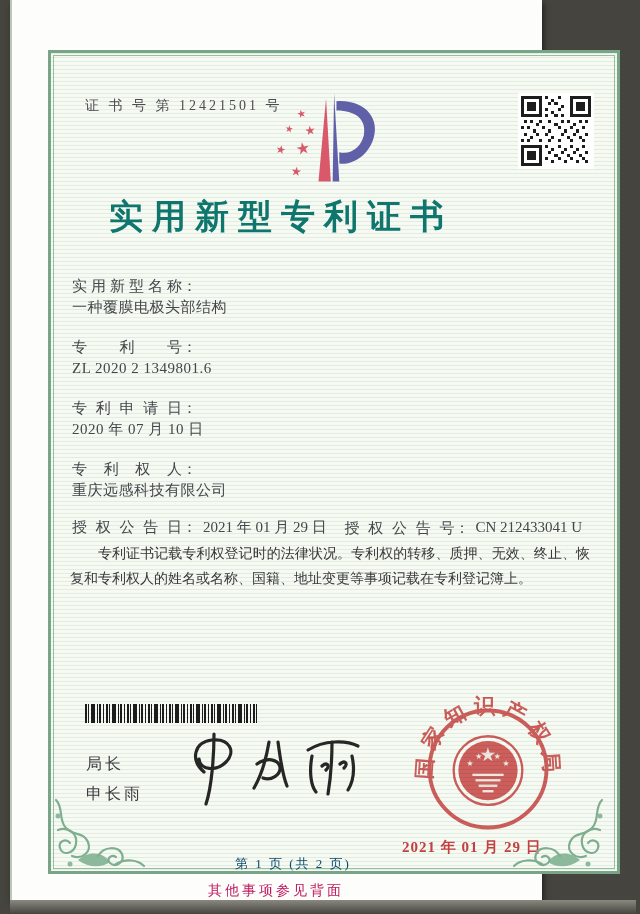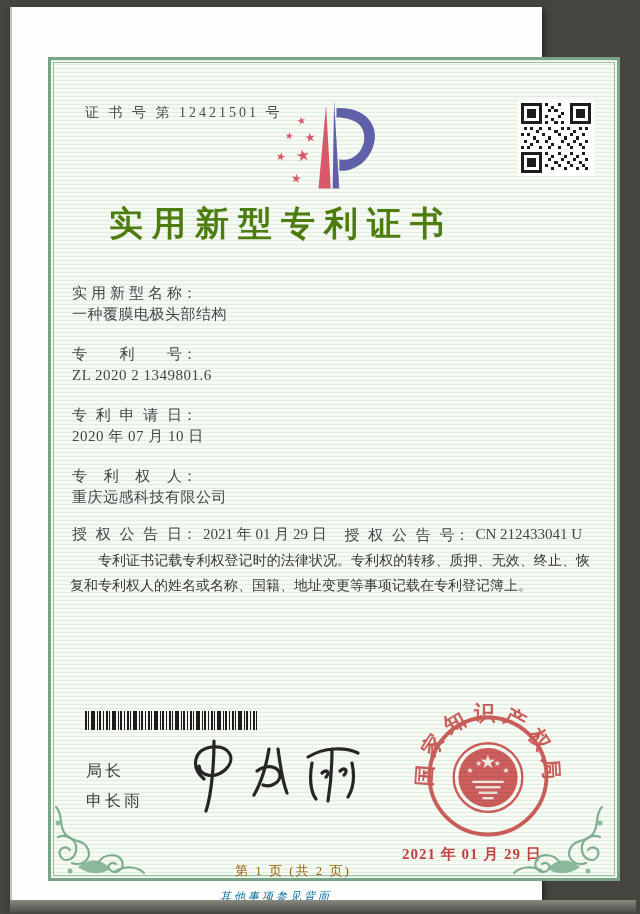--- a/index.html
+++ b/index.html
@@ -3,21 +3,21 @@
 <meta charset="utf-8">
 <style>
   * { margin:0; padding:0; box-sizing:border-box; }
   html,body { width:640px; height:914px; }
   body {
     background:#45443f;
     font-family:"Liberation Serif","DejaVu Serif",serif;
     position:relative; overflow:hidden;
   }
   .page {
-    position:absolute; left:10px; top:7px; width:532px; height:900px;
+    position:absolute; left:10px; top:0; width:532px; height:900px;
     background:#fdfdfb;
     box-shadow:inset 2px 0 0 #b9c9b9, 2px 3px 6px rgba(0,0,0,.5);
   }
   
   .frame {
     position:absolute; left:38px; top:50px; width:572px; height:824px;
     border:3px solid #79a487;
     background:
       repeating-linear-gradient(180deg, rgba(140,185,155,.20) 0 1px, rgba(255,255,255,0) 1px 4px),
       #f6faf3;
@@ -27,21 +27,21 @@
   }
   .cert-number {
     position:absolute; left:75px; top:97px;
     font-size:14px; letter-spacing:3px; color:#4c4c50;
   }
   .logo { position:absolute; left:252px; top:86px; width:130px; height:104px; }
   .qr   { position:absolute; left:508px; top:93px; width:76px; height:76px; }
   .title {
     position:absolute; left:0; top:194px; width:100%;
     text-align:center; font-size:34px; font-weight:700;
-    letter-spacing:9px; padding-left:10px; color:#4d7c0f;
+    letter-spacing:9px; padding-left:10px; color:#0f766e;
   }
   .fields { position:absolute; left:62px; top:276px; width:520px; font-size:15px; color:#44464a; }
   .field-row { margin-bottom:19px; line-height:21px; }
   .flabel {
     display:inline-block; width:110px; text-align:justify; text-align-last:justify;
     vertical-align:top;
   }
   .fcolon { display:inline-block; vertical-align:top; margin-right:6px; }
   .fvalue { display:inline-block; vertical-align:top; width:398px; letter-spacing:.5px; }
   .grant-row { position:absolute; left:62px; top:518px; width:540px; font-size:15px; color:#44464a; white-space:nowrap; }
@@ -61,25 +61,25 @@
   }
   .signer { position:absolute; left:76px; top:749px; font-size:16px; color:#3c3c40; line-height:30px; letter-spacing:3px; }
   .signature { position:absolute; left:162px; top:728px; width:200px; height:96px; }
   .seal { position:absolute; left:400px; top:691px; width:156px; height:156px; mix-blend-mode:multiply; opacity:.88; }
   .seal-date {
     position:absolute; left:392px; top:838px; font-size:15px; color:#c24040;
     letter-spacing:1px; font-weight:600;
   }
   .page-footer {
     position:absolute; left:0; top:855px; width:100%; text-align:center;
-    font-size:13px; letter-spacing:2px; color:#a16207;padding-left:34px;
+    font-size:13px; letter-spacing:2px; color:#0c4a6e;padding-left:34px;
   }
   .back-note {
     position:absolute; left:0; top:882px; width:100%; text-align:center;
-    font-size:11px; letter-spacing:3px; color:#0369a1;font-style:italic;
+    font-size:14px; letter-spacing:3px; color:#be185d;
   }
   .ornament { position:absolute; width:100px; height:100px; }
   .ornament.bl { left:40px; top:772px; }
   .ornament.br { left:498px; top:772px; transform:scaleX(-1); }
   .edge-strip-bottom {
     position:absolute; left:10px; top:900px; width:626px; height:14px;
     background:linear-gradient(180deg,#8a897f,#45443f);
   }
 </style>
 </head>

